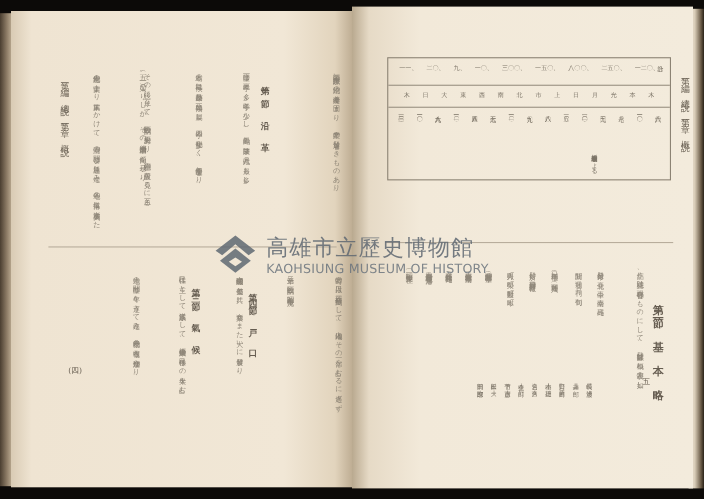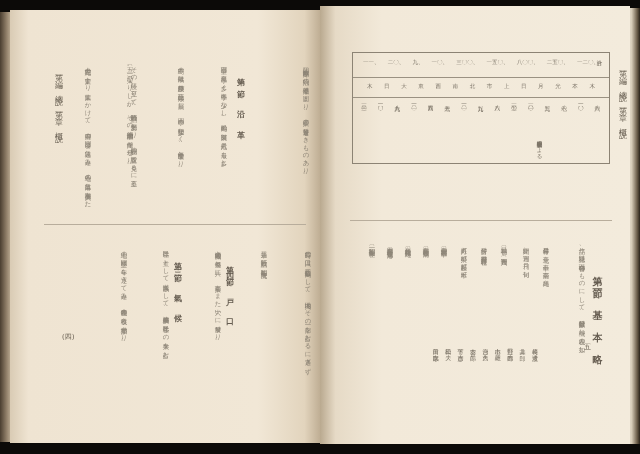--- a/index.html
+++ b/index.html
@@ -134,13 +134,26 @@
       <span class="tcell" style="position:static; font-size:6px;">河合　久吉</span>
       <span class="tcell" style="position:static; font-size:6px;">宮本　三郎</span>
       <span class="tcell" style="position:static; font-size:6px;">竹下　吉彦</span>
       <span class="tcell" style="position:static; font-size:6px;">松田　一夫</span>
       <span class="tcell" style="position:static; font-size:6px;">前田　宗次郎</span>
     </div>
 
     <div class="folio" style="left:264px; top:336px;">五</div>
   </div>
 
+  <div class="watermark">
+    <div class="wm-logo">
+      <svg width="44" height="44" viewBox="0 0 44 44">
+        <polygon points="22,4 40,18 34,22 22,12 10,22 4,18" fill="#5f6872" opacity="0.85"></polygon>
+        <polygon points="22,16 36,27 22,38 8,27" fill="#5f6872" opacity="0.85"></polygon>
+        <polygon points="22,24 28,28 22,32 16,28" fill="#f1e7d6"></polygon>
+      </svg>
+    </div>
+    <div class="wm-text">
+      <div class="wm-title">高雄市立歷史博物館</div>
+      <div class="wm-sub">KAOHSIUNG MUSEUM OF HISTORY</div>
+    </div>
+  </div>
 </div>
 
 </body></html>

